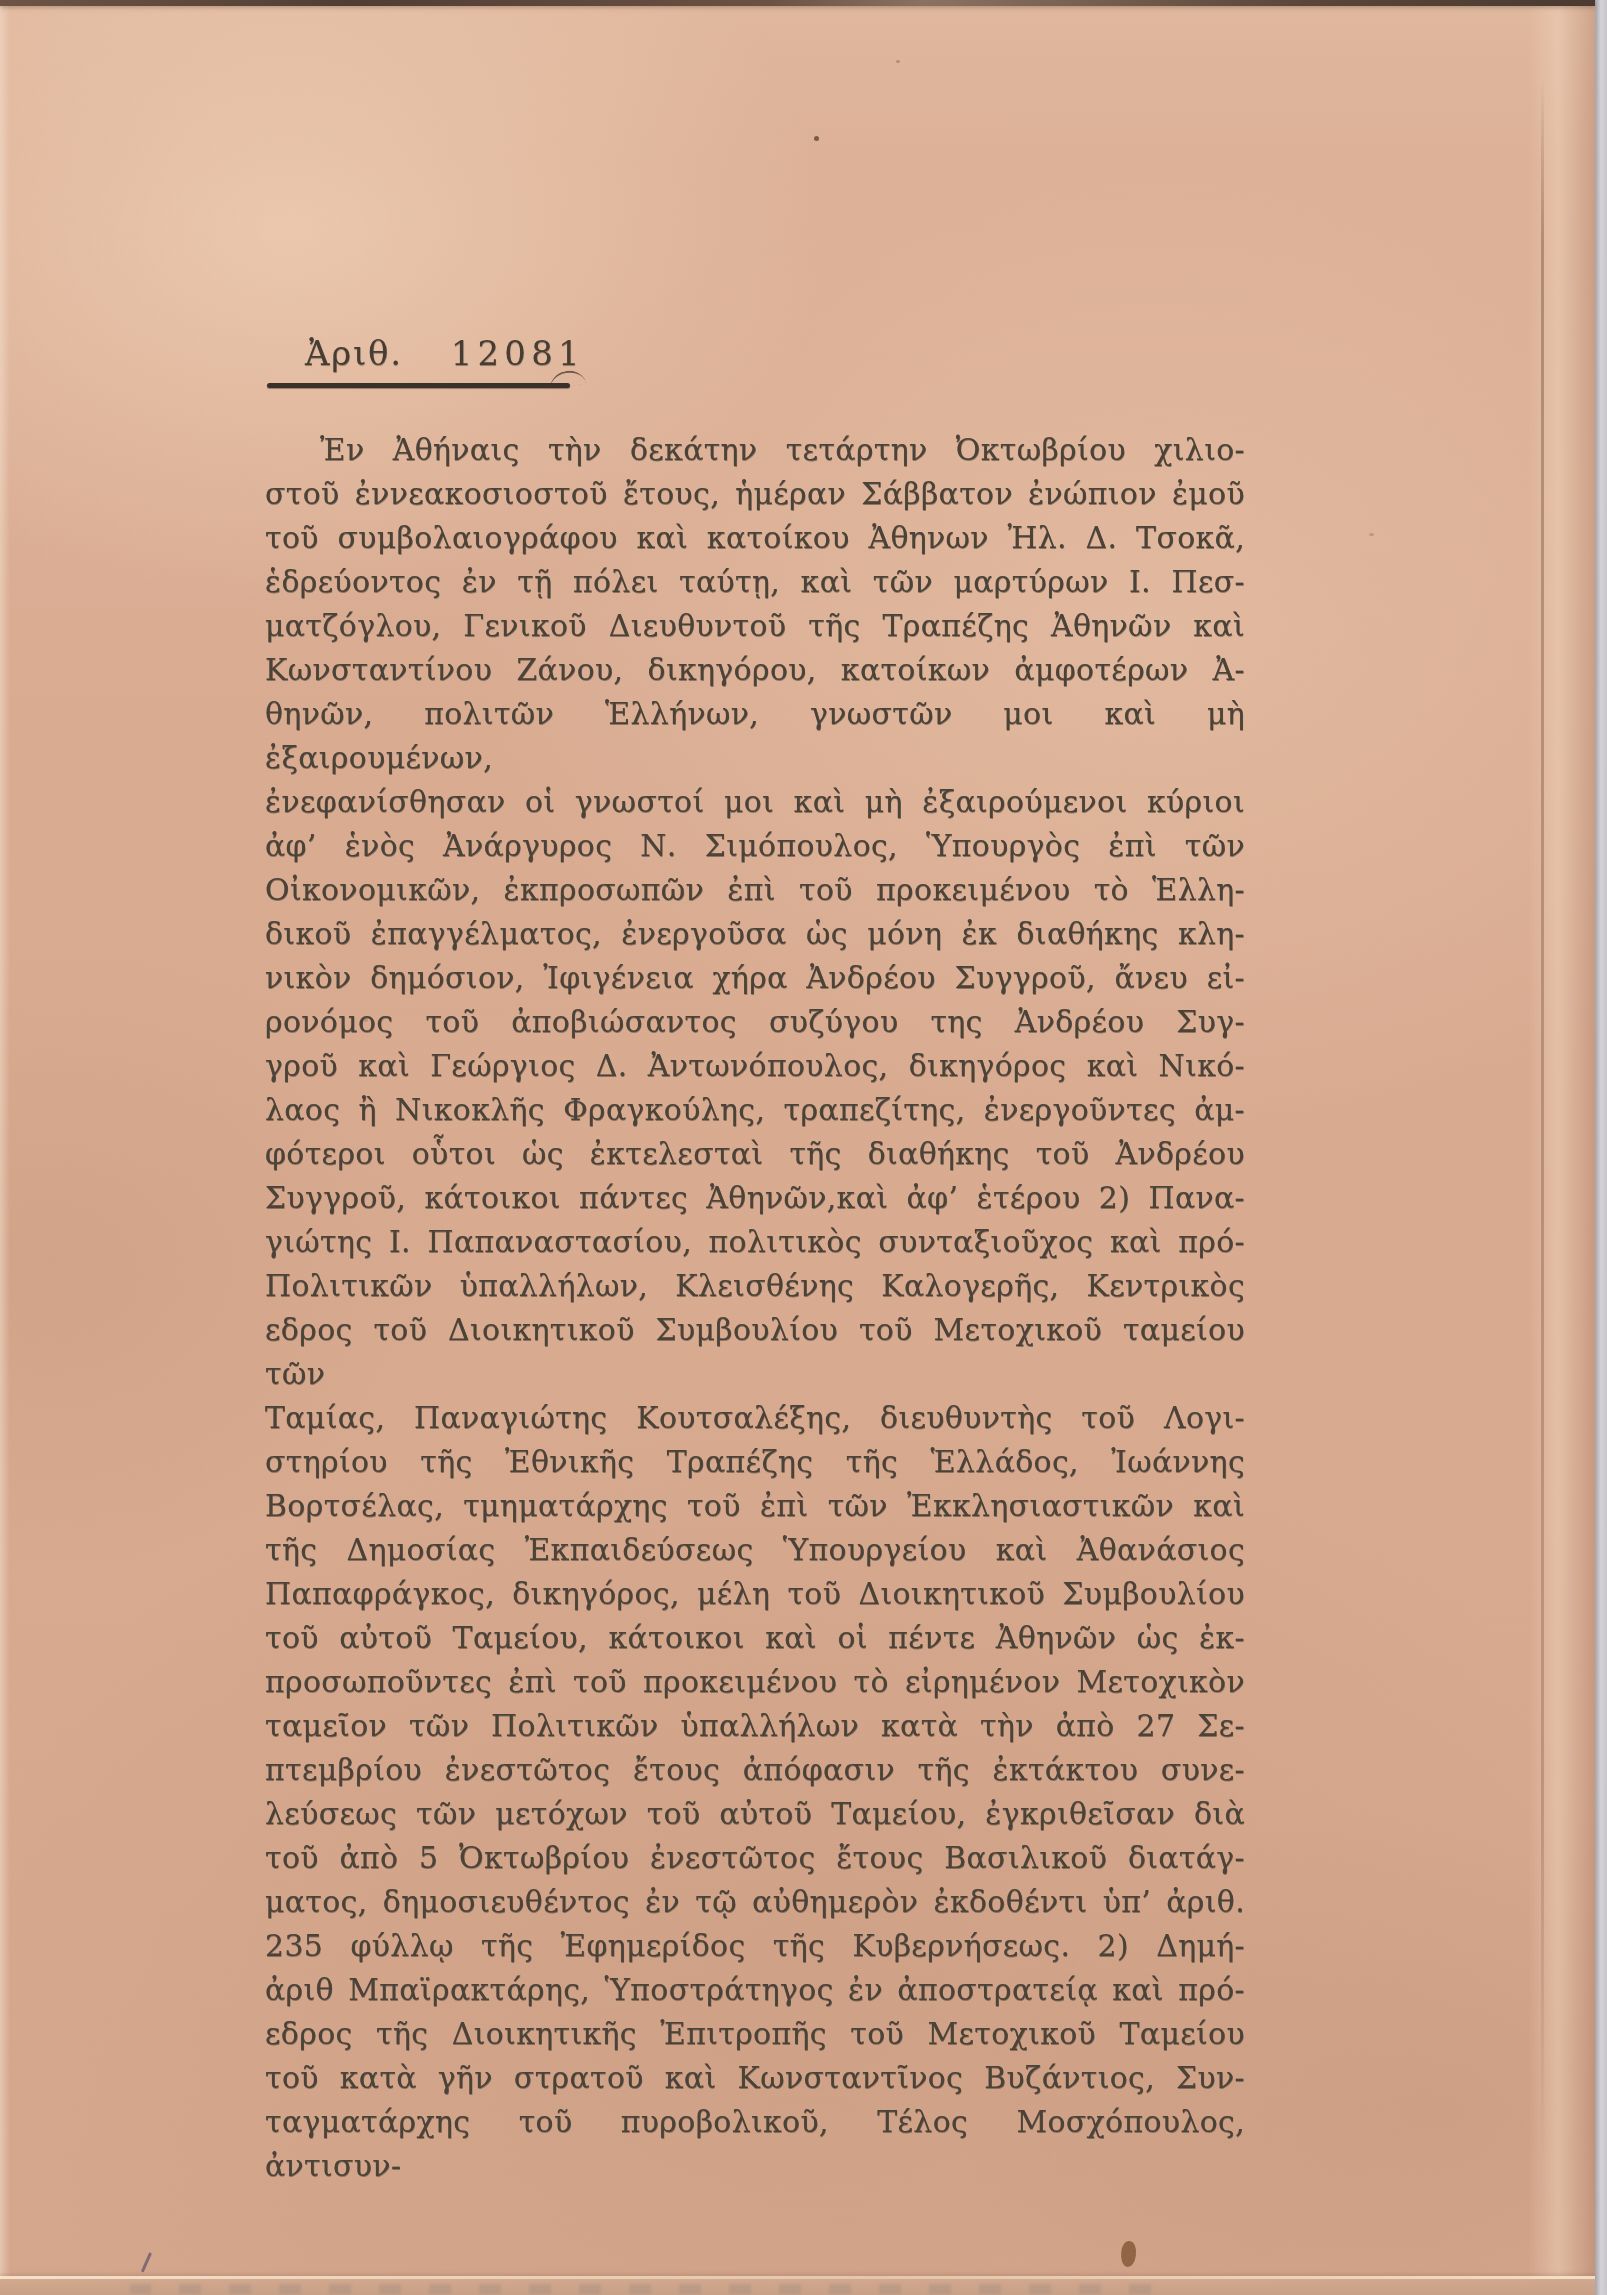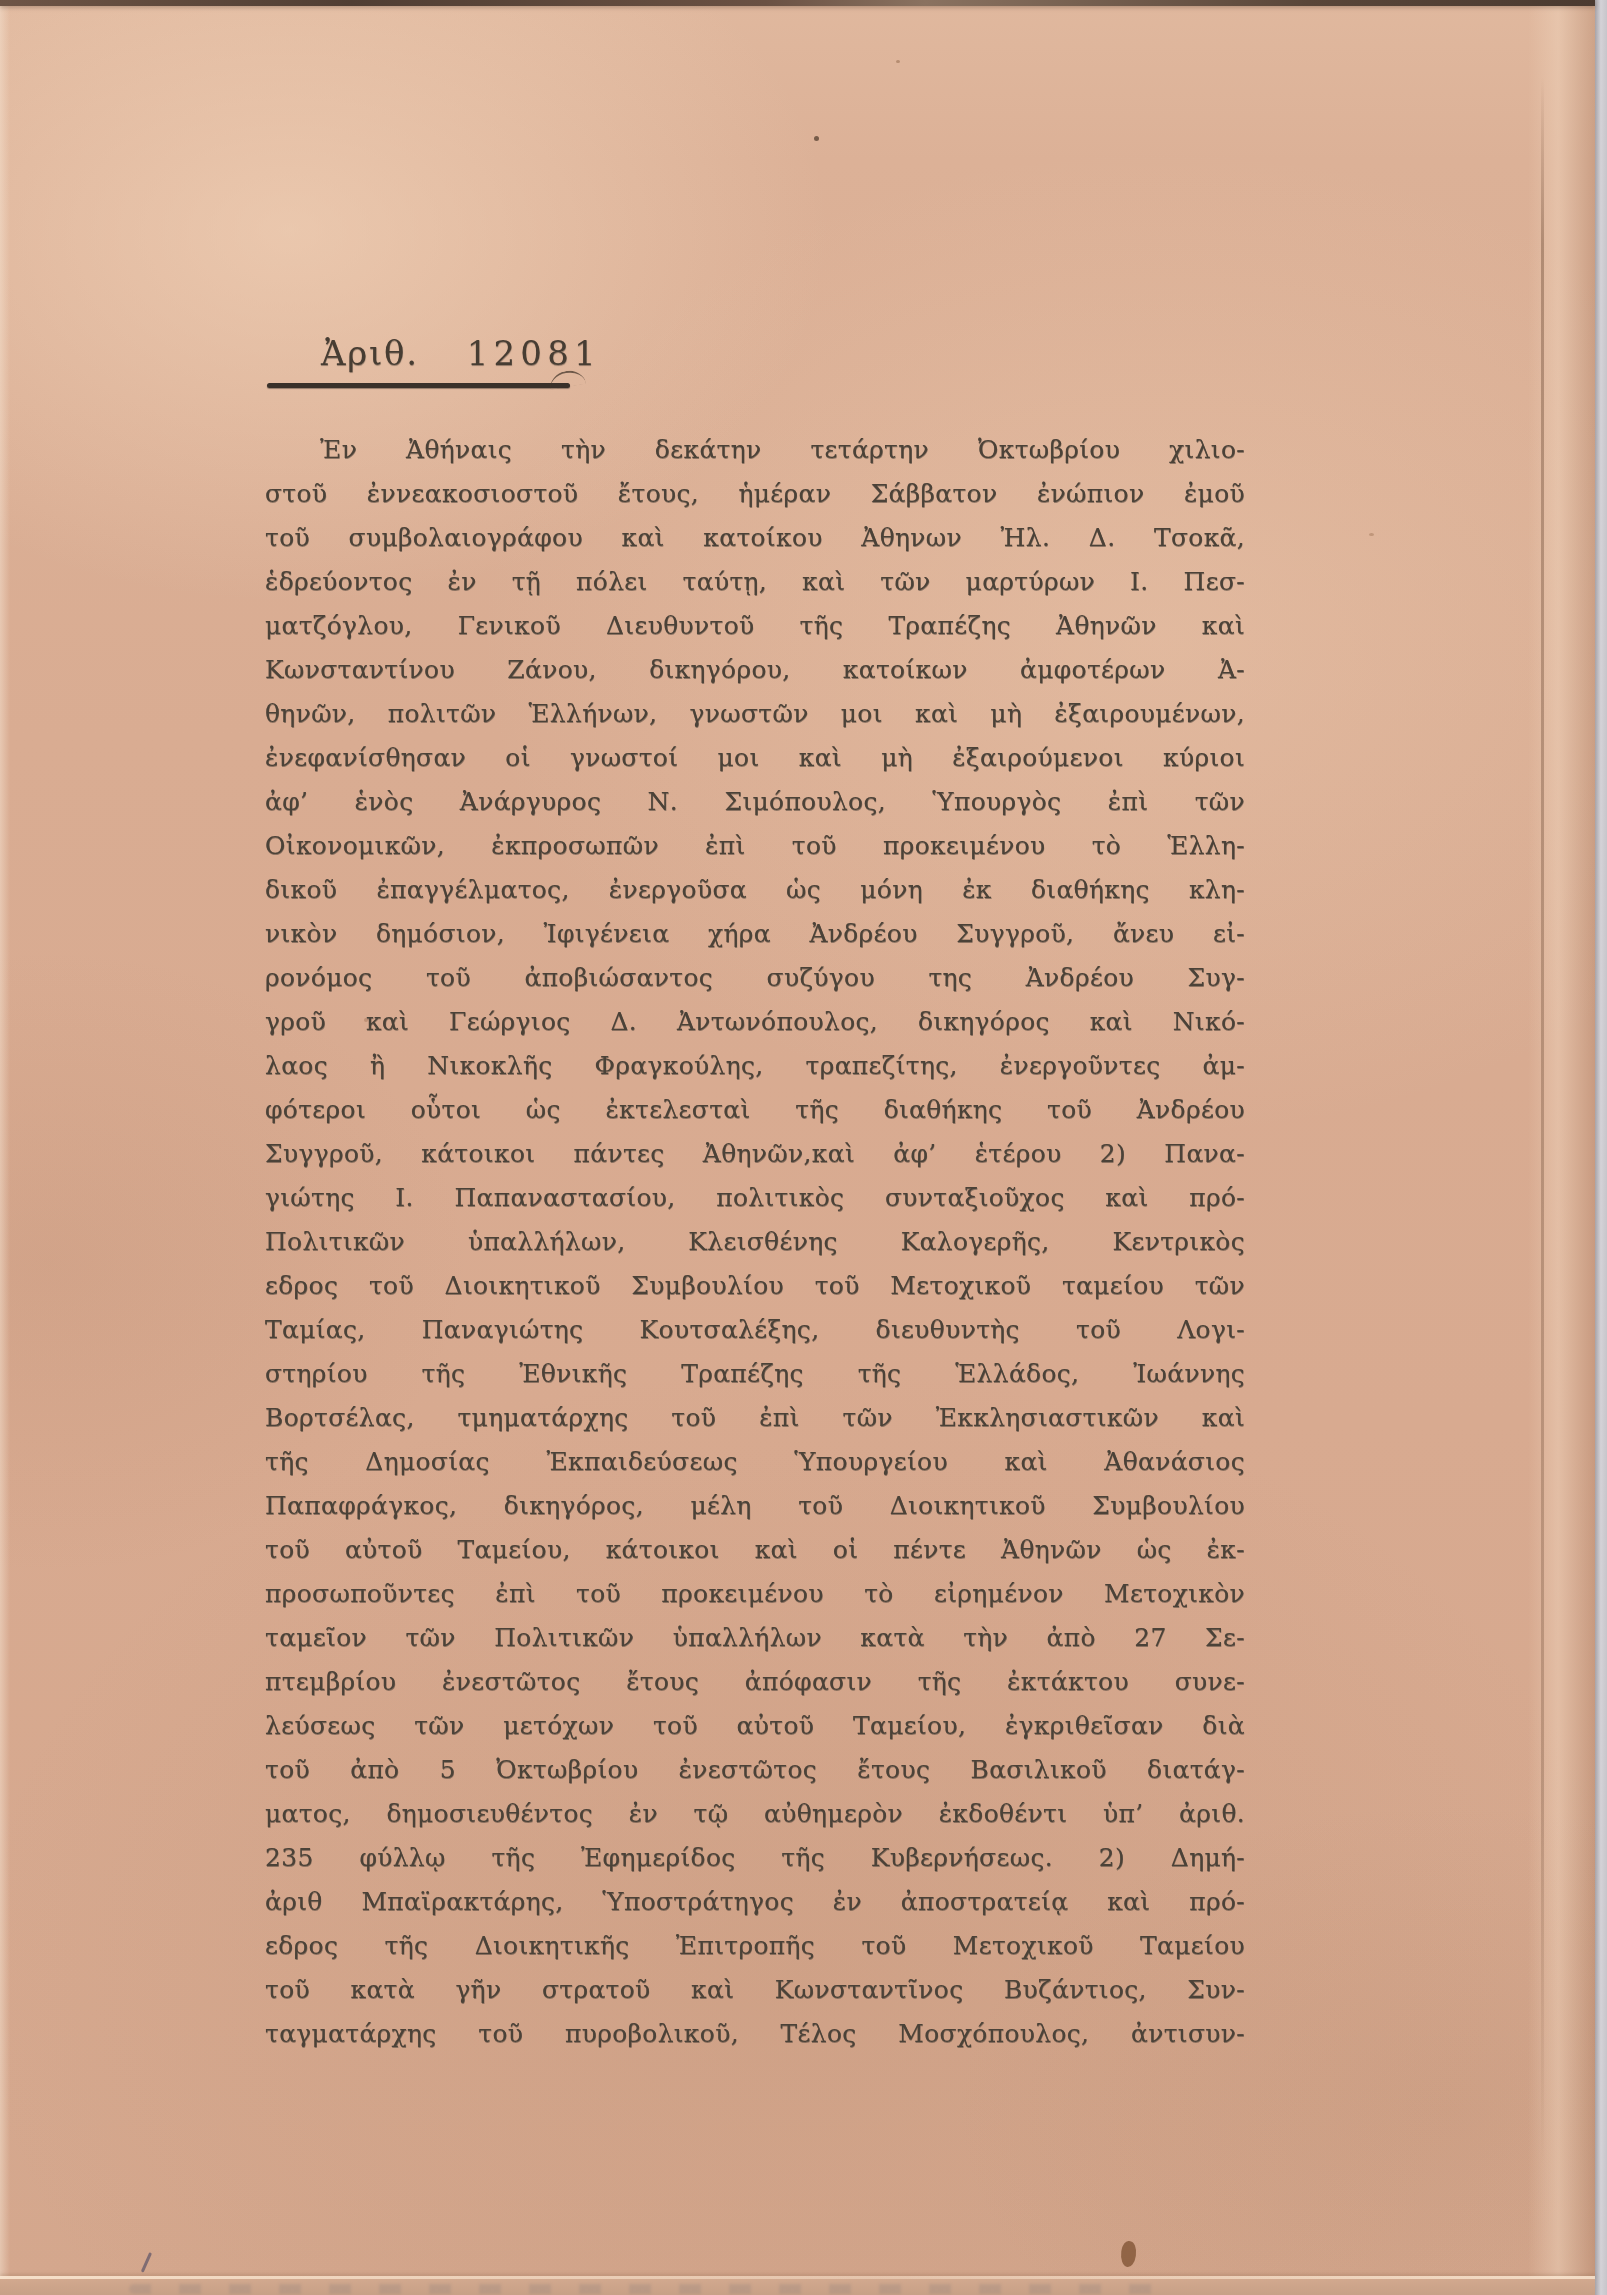--- a/index.html
+++ b/index.html
@@ -38,29 +38,29 @@
   .sp1{left:814px;top:136px;width:5.2px;height:5.2px;background:rgba(92,70,54,.8);}
   .sp2{left:1121px;top:2241px;width:14.6px;height:26px;background:rgba(120,76,44,.72);
        border-radius:45% 55% 50% 60%;transform:rotate(8deg);}
   .sp3{left:145px;top:2252px;width:3.4px;height:20.6px;background:rgba(58,60,92,.55);
        transform:rotate(24deg);border-radius:1.7px;}
   .sp4{left:896px;top:60px;width:4.3px;height:3.4px;background:rgba(142,102,72,.5);}
   .sp5{left:364px;top:1018px;width:4.3px;height:4.3px;background:rgba(150,106,76,.38);}
   .sp6{left:1369px;top:533px;width:5.2px;height:3.4px;background:rgba(148,104,74,.4);}
   
   .content{position:absolute;left:265px;top:333px;width:980px;color:#4b4238;}
-  .docnum{margin-left:56px;font-size:34px;letter-spacing:1.7px;color:#473d33;
+  .docnum{margin-left:40px;font-size:34px;letter-spacing:1.7px;color:#473d33;
     text-shadow:0.3px 0.5px 0.7px rgba(71,61,51,.5);}
   .docnum .num{margin-left:48px;letter-spacing:5.2px;}
   .underline{margin-top:10.3px;margin-left:1.7px;width:303px;height:4.3px;background:#3a312a;
     border-radius:2.6px;box-shadow:0 0.9px 0.9px rgba(58,49,42,.45);}
   .hook{position:absolute;left:284px;top:38px;width:36px;height:13.8px;
     border-top:2.6px solid rgba(72,58,45,.75);border-radius:100% 100% 0 0/200% 200% 0 0;
     transform:rotate(-10deg);}
-  .body{margin-top:40px;font-size:25px;line-height:44px;}
+  .body{margin-top:40px;font-size:30px;line-height:44px;}
   .line{text-align:justify;text-align-last:justify;letter-spacing:0.3px;word-spacing:2.1px;
     text-shadow:0.3px 0.5px 0.6px rgba(75,66,56,.55),-0.2px -0.2px 0.4px rgba(75,66,56,.22);}
   .line.indent{text-indent:55px;}
 </style>
 </head>
 <body>
 
 <div class="stage">
   <div class="paper"></div>
   <div class="edge-left"></div>

